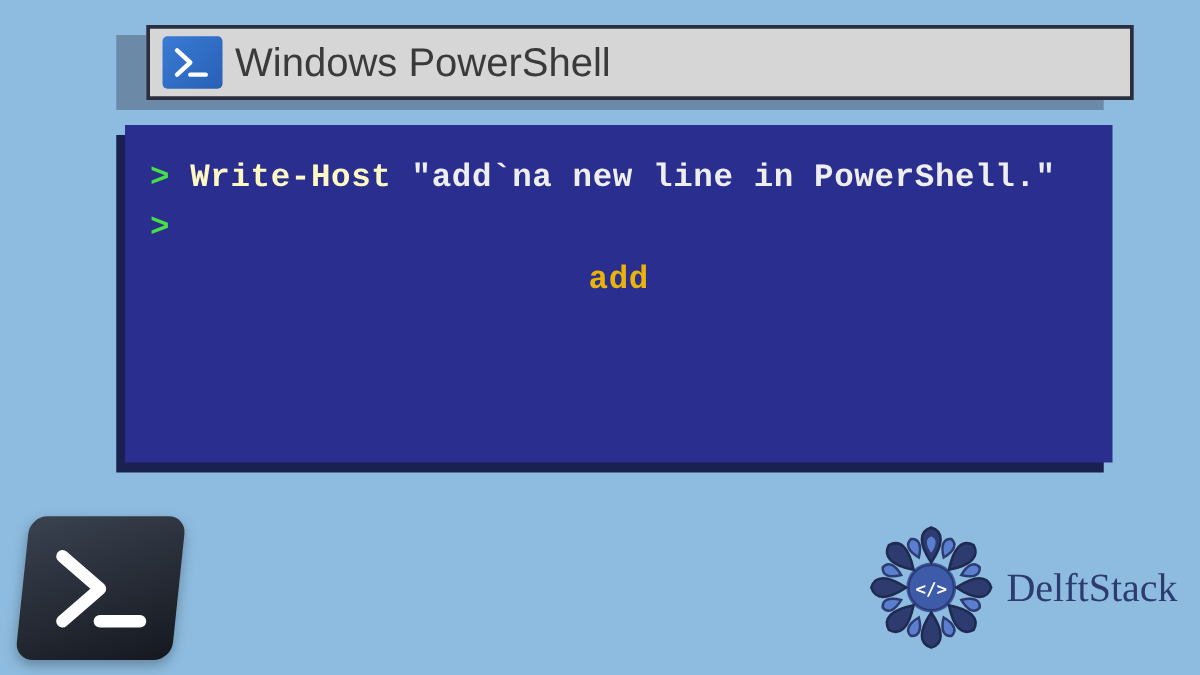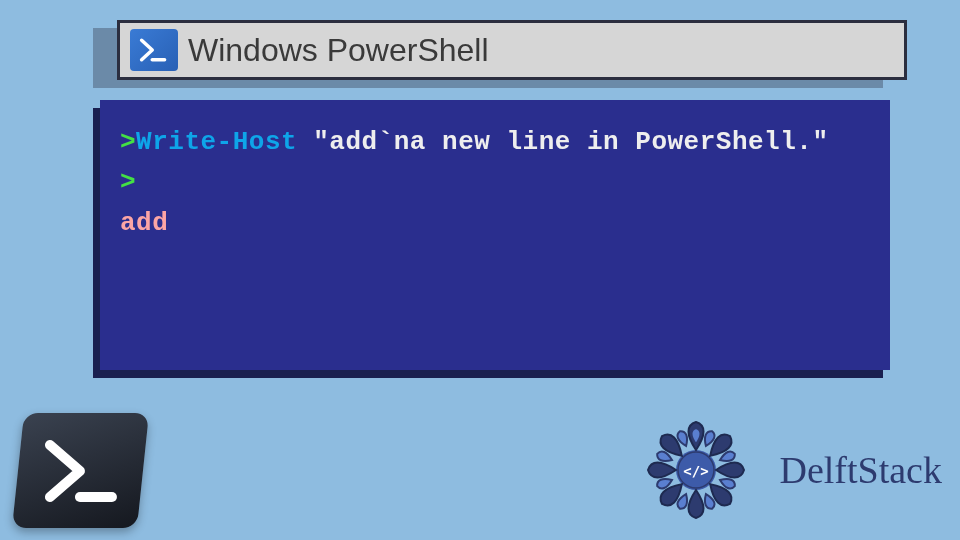--- a/index.html
+++ b/index.html
@@ -69,23 +69,23 @@
     background: #2a2e8e;
     padding: 22px 20px;
     font-family: 'Courier New', monospace;
     font-size: 26px;
     line-height: 1.55;
     letter-spacing: 0.5px;
     font-weight: bold;
   }
   .term-line { white-space: pre; }
   .prompt { color: #44e044; }
-  .cmd { color: #0ea5e9; }
+  .cmd { color: #fef9c3; margin-left: 16px; }
   .str { color: #eeeeee; }
-  .out { color: #fca5a5; }
+  .out { color: #eab308; text-align: center; }
 
   .ps-logo-lg {
     position: absolute;
     left: 18px;
     bottom: 12px;
     width: 125px;
     height: 115px;
     background: linear-gradient(160deg, #3a4250, #15181f);
     border-radius: 14px;
     transform: skewX(-6deg);
@@ -104,25 +104,24 @@
     align-items: center;
     gap: 10px;
   }
   .delft-mandala {
     width: 100px;
     height: 100px;
     position: relative;
   }
   .delft-mandala svg { width: 100%; height: 100%; }
   .delft-text {
-    font-size: 38px;
+    font-size: 32px;
     color: #2d3b6f;
     font-weight: 500;
     font-family: Georgia, serif;
-    margin-left: 23px;
   }
 </style>
 </head>
 <body>
 
 <div class="window">
   <div class="titlebar-shadow"></div>
   <div class="titlebar">
     <div class="ps-icon-sm">
       <svg viewBox="0 0 40 34">

